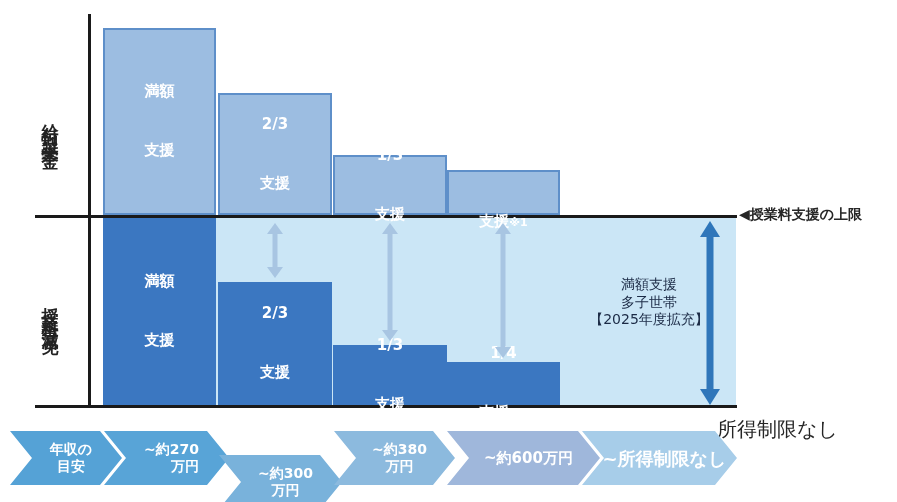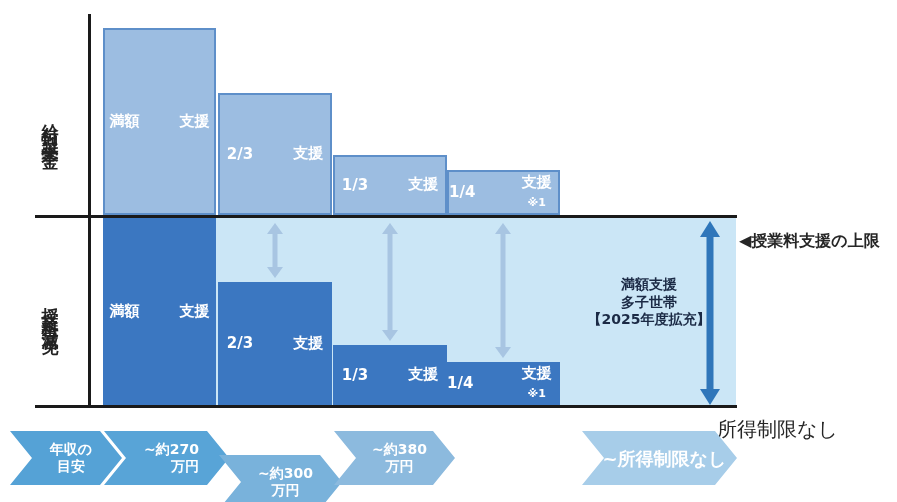--- a/index.html
+++ b/index.html
@@ -18,21 +18,21 @@
     writing-mode:vertical-rl;text-orientation:upright;
     font-size:17px;font-weight:bold;color:#222;letter-spacing:6px;
     display:flex;align-items:center;justify-content:center;
   }
   .vlabel-scholarship{left:36px;top:52px;width:30px;height:150px;}
   .vlabel-tuition{left:36px;top:238px;width:30px;height:148px;}
   
   .region{left:103px;top:218px;width:633px;height:187px;background:var(--region-fill);}
   
   .bar{
-    display:flex;flex-direction:row;align-items:center;justify-content:center;
+    display:flex;flex-direction:column;align-items:center;justify-content:center;
     text-align:center;color:#fff;font-weight:bold;font-size:15px;line-height:19px;
     box-sizing:border-box;
     gap:40px;
   }
   .bar-top{background:var(--scholarship-fill);border:2px solid var(--scholarship-border);}
   .bar-bottom{background:var(--tuition-fill);}
   .s1{left:103px;top:28px;width:113px;height:187px;}
   .s2{left:218px;top:93px;width:114px;height:122px;}
   .s3{left:333px;top:155px;width:114px;height:60px;}
   .s4{left:447px;top:170px;width:113px;height:45px;}
@@ -47,27 +47,26 @@
   .small-arrow polygon{fill:var(--small-arrow);}
   .big-arrow line{stroke:var(--big-arrow);stroke-width:7;}
   .big-arrow polygon{fill:var(--big-arrow);}
   .arr1{left:264px;top:223px;}
   .arr2{left:379px;top:223px;}
   .arr3{left:492px;top:223px;}
   .arrbig{left:698px;top:221px;}
   
   .multi-child{
     left:560px;top:276px;width:178px;text-align:center;
-    font-size:14px;line-height:17.5px;font-weight:bold;color:var(--text-navy);
+    font-size:14px;line-height:17.5px;font-weight:normal;color:var(--text-navy);
     white-space:pre-line;
   }
   .limit-note{
-    left:739px;top:206px;font-size:16px;font-weight:bold;color:var(--text-dark);
+    left:739px;top:206px;font-size:14px;font-weight:bold;color:var(--text-dark);
     white-space:nowrap;
-    margin-top:25px;
   }
   .no-limit-note{
     left:717px;top:416px;font-size:20px;font-weight:normal;color:var(--text-dark);
     white-space:nowrap;
   }
   
   .chev{
     top:431px;height:54px;
     clip-path:polygon(0 0,calc(100% - 22px) 0,100% 50%,calc(100% - 22px) 100%,0 100%,22px 50%);
     display:flex;align-items:center;justify-content:center;
@@ -157,15 +156,16 @@
   <div class="abs no-limit-note">所得制限なし</div>
 
   <div class="abs chev c1">年収の
 目安</div>
   <div class="abs chev c2">~約270
 万円</div>
   <div class="abs chev c3">~約300
 万円</div>
   <div class="abs chev c4">~約380
 万円</div>
+  <div class="abs chev c5">~約600万円</div>
   <div class="abs chev c6">~所得制限なし</div>
 
 </div>
 
 </body></html>

